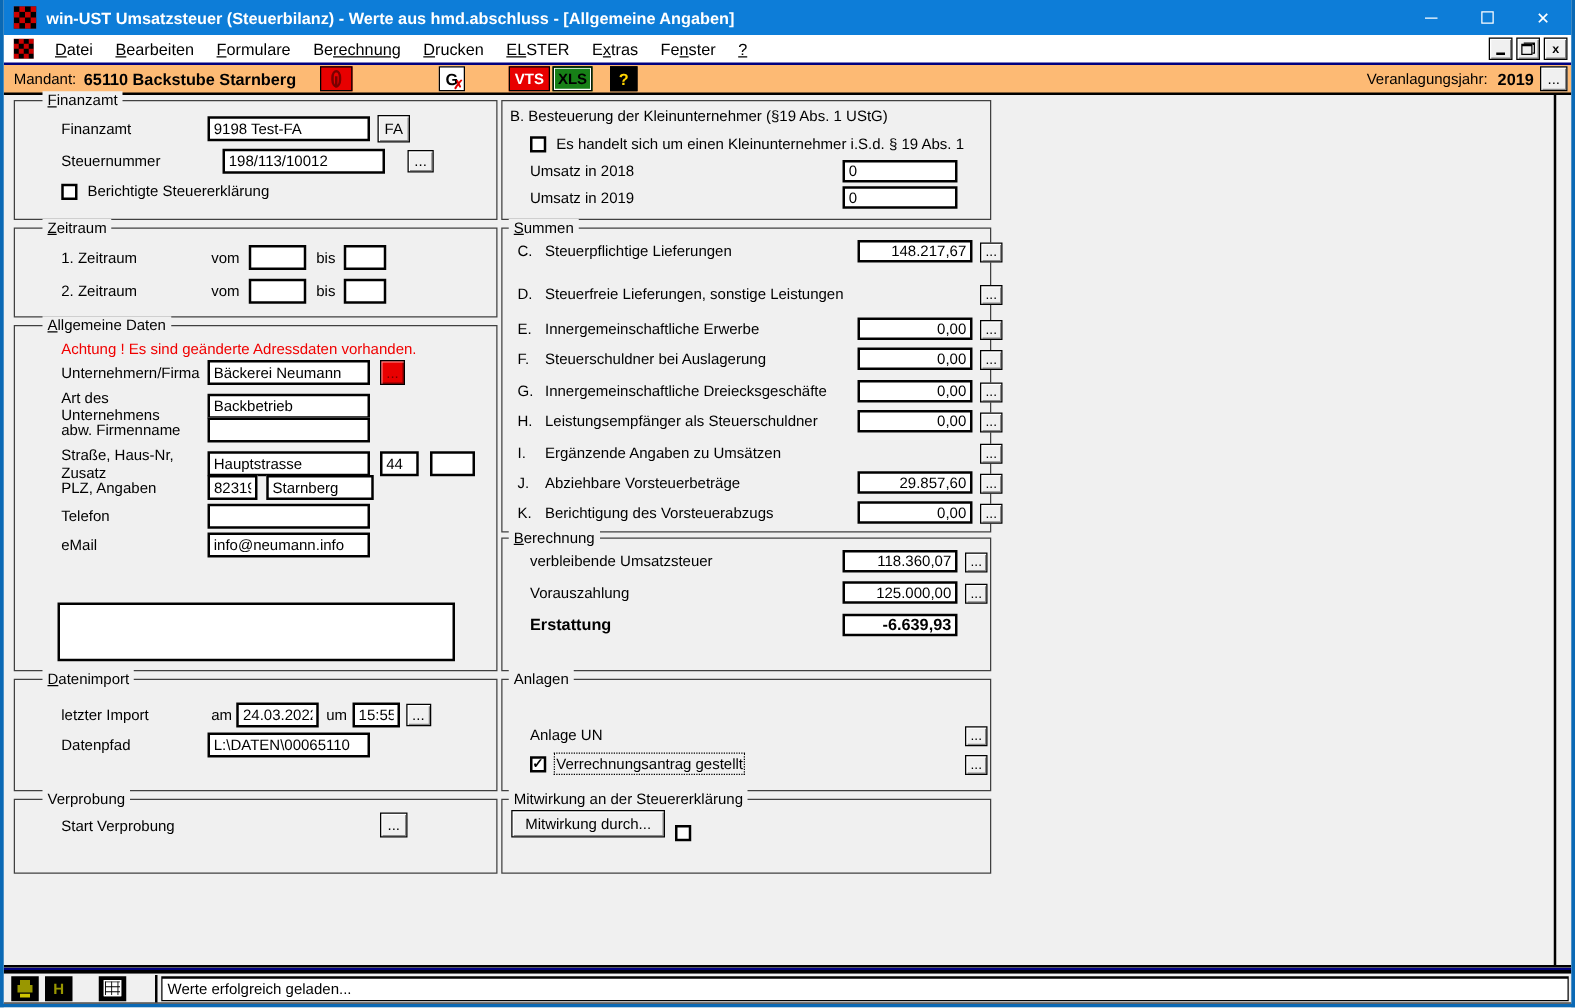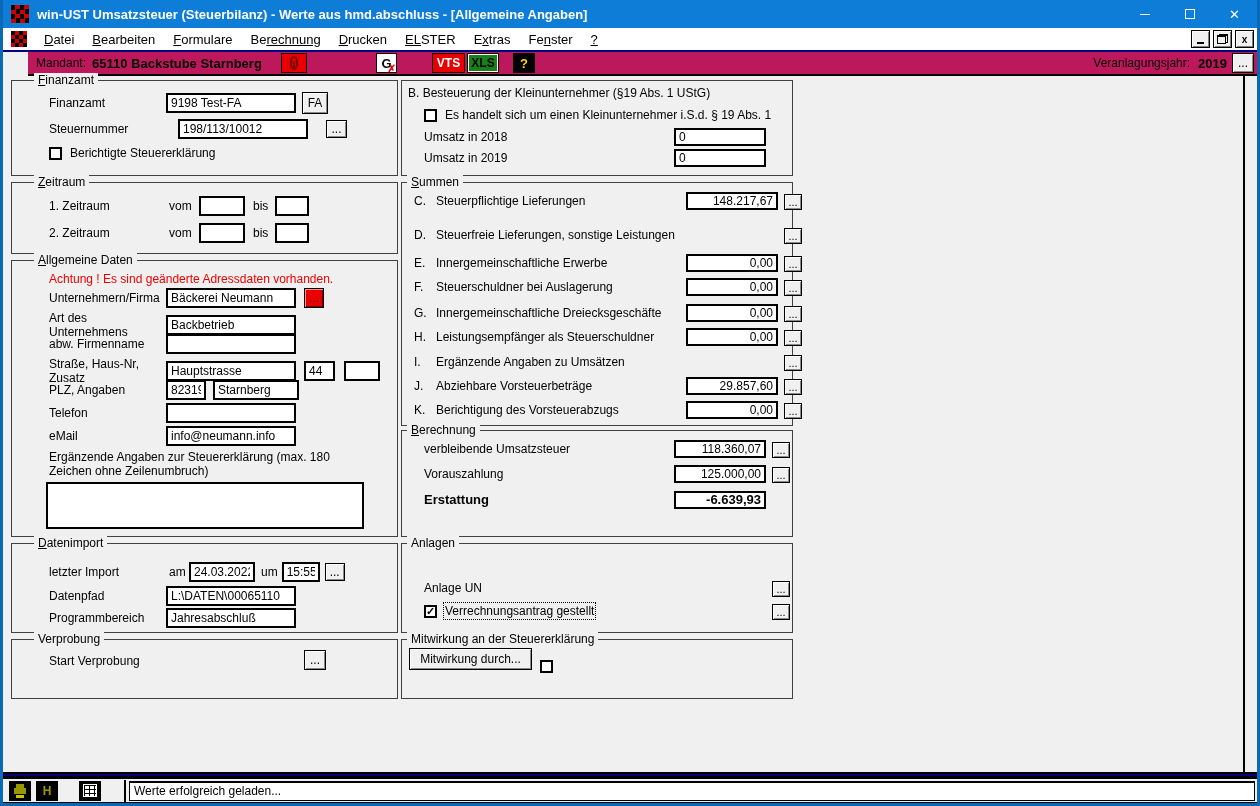--- a/index.html
+++ b/index.html
@@ -30,22 +30,22 @@
   .mdi-controls { position:absolute; right:3px; top:2px; display:flex; gap:3px; }
   .mdi-btn { width:19px; height:18px; background:#f0f0f0; border:1px solid #000;
              box-shadow:inset 1px 1px 0 #fff, inset -1px -1px 0 #808080;
              display:flex; align-items:center; justify-content:center; font-size:10px; font-weight:bold; }
   .mdi-min-glyph { width:7px; height:2px; background:#000; margin-top:8px; }
   .mdi-restore-glyph { position:relative; width:11px; height:10px; }
   .mdi-restore-glyph::before { content:""; position:absolute; right:0; top:0; width:7px; height:6px; border:1px solid #000; border-top-width:2px; background:#f0f0f0; }
   .mdi-restore-glyph::after  { content:""; position:absolute; left:0; bottom:0; width:7px; height:6px; border:1px solid #000; border-top-width:2px; background:#f0f0f0; }
 
   
-  .toolbar { flex:0 0 24px; background:#be185d; border-bottom:2px solid #000; position:relative;
-             display:flex; align-items:center; padding-left:8px;margin-left:25px; }
+  .toolbar { flex:0 0 24px; background:#fdba74; border-bottom:2px solid #000; position:relative;
+             display:flex; align-items:center; padding-left:8px; }
   .mandant-value { font-weight:bold; font-size:13px; margin-left:6px; }
   .tb-btn { position:absolute; top:1px; height:20px; border:1px solid #000; display:flex; align-items:center; justify-content:center; }
   .tb-clip { left:253px; width:26px; background:#e80000; }
   .clip-glyph { width:8px; height:14px; border:2px solid #7a0000; border-radius:4px/6px; position:relative; }
   .clip-glyph::after { content:""; position:absolute; left:1px; top:3px; width:2px; height:9px; background:#7a0000; }
   .tb-gx { left:348px; width:21px; background:#fff; position:absolute; font-weight:bold; font-size:13px; }
   .gx-x { position:absolute; right:0px; bottom:-2px; color:#e00000; font-size:10px; font-weight:bold; }
   .tb-vts { left:404px; width:33px; background:#e80000; color:#fff; font-weight:bold; font-size:12px; }
   .tb-xls { left:439px; width:32px; background:#178017; color:#000; font-weight:bold; font-size:12px; box-shadow:inset 0 0 0 1px #fff; }
   .tb-help { left:485px; width:22px; background:#000; color:#ffd400; font-weight:bold; font-size:13px; }
@@ -232,42 +232,37 @@
         <input class="inp" style="width: 86px; margin-left: 7px;" value="Starnberg">
       </div>
       <div class="row" style="left:37px; top:165px;">
         <span class="lbl lblw">eMail</span>
         <input class="inp inpw" value="info@neumann.info" style="">
       </div>
       <div class="row" style="left:37px; top:142px;">
         <span class="lbl lblw">Telefon</span>
         <input class="inp inpw" value="" style="">
       </div>
-      <div class="row" style="left:37px; top:189px; width:326px; display:block; line-height:14px;">Ergänzende Angaben zur Steuererklärung (max. 180 Zeichen ohne Zeilenumbruch)</div>
       <textarea class="inp" style="position: absolute; left: 34px; top: 221px; width: 318px; height: 47px; resize: none;"></textarea>
     </fieldset>
 
     <fieldset class="group" style="left:8px; top:467px; width:387px; height:90px;">
       <span class="group-title"><span></span><u>D</u><span>atenimport</span></span>
       <div class="row" style="left:37px; top:18px;">
         <span class="lbl" style="width:120px;">letzter Import</span>
         <span class="lbl" style="width:20px;">am</span>
         <input class="inp" style="width: 66px;" value="24.03.2022">
         <span class="lbl" style="margin:0 4px 0 6px;">um</span>
         <input class="inp" style="width: 38px;" value="15:55">
         <div class="btn3d btn-dots" style="margin-left:5px; width:20px;">...</div>
       </div>
       <div class="row" style="left:37px; top:42px;">
         <span class="lbl lblw">Datenpfad</span>
         <input class="inp inpw" value="L:\DATEN\00065110" style="">
       </div>
-      <div class="row" style="left:37px; top:64px;">
-        <span class="lbl lblw">Programmbereich</span>
-        <input class="inp inpw" value="Jahresabschluß" style="">
-      </div>
     </fieldset>
 
     <fieldset class="group" style="left:8px; top:563px; width:387px; height:60px;">
       <span class="group-title">Verprobung</span>
       <div class="row" style="left:37px; top:14px;">
         <span class="lbl">Start Verprobung</span>
       </div>
       <div class="btn3d" style="position:absolute; left:292px; top:10px; width:22px; height:20px;">...</div>
     </fieldset>
 

